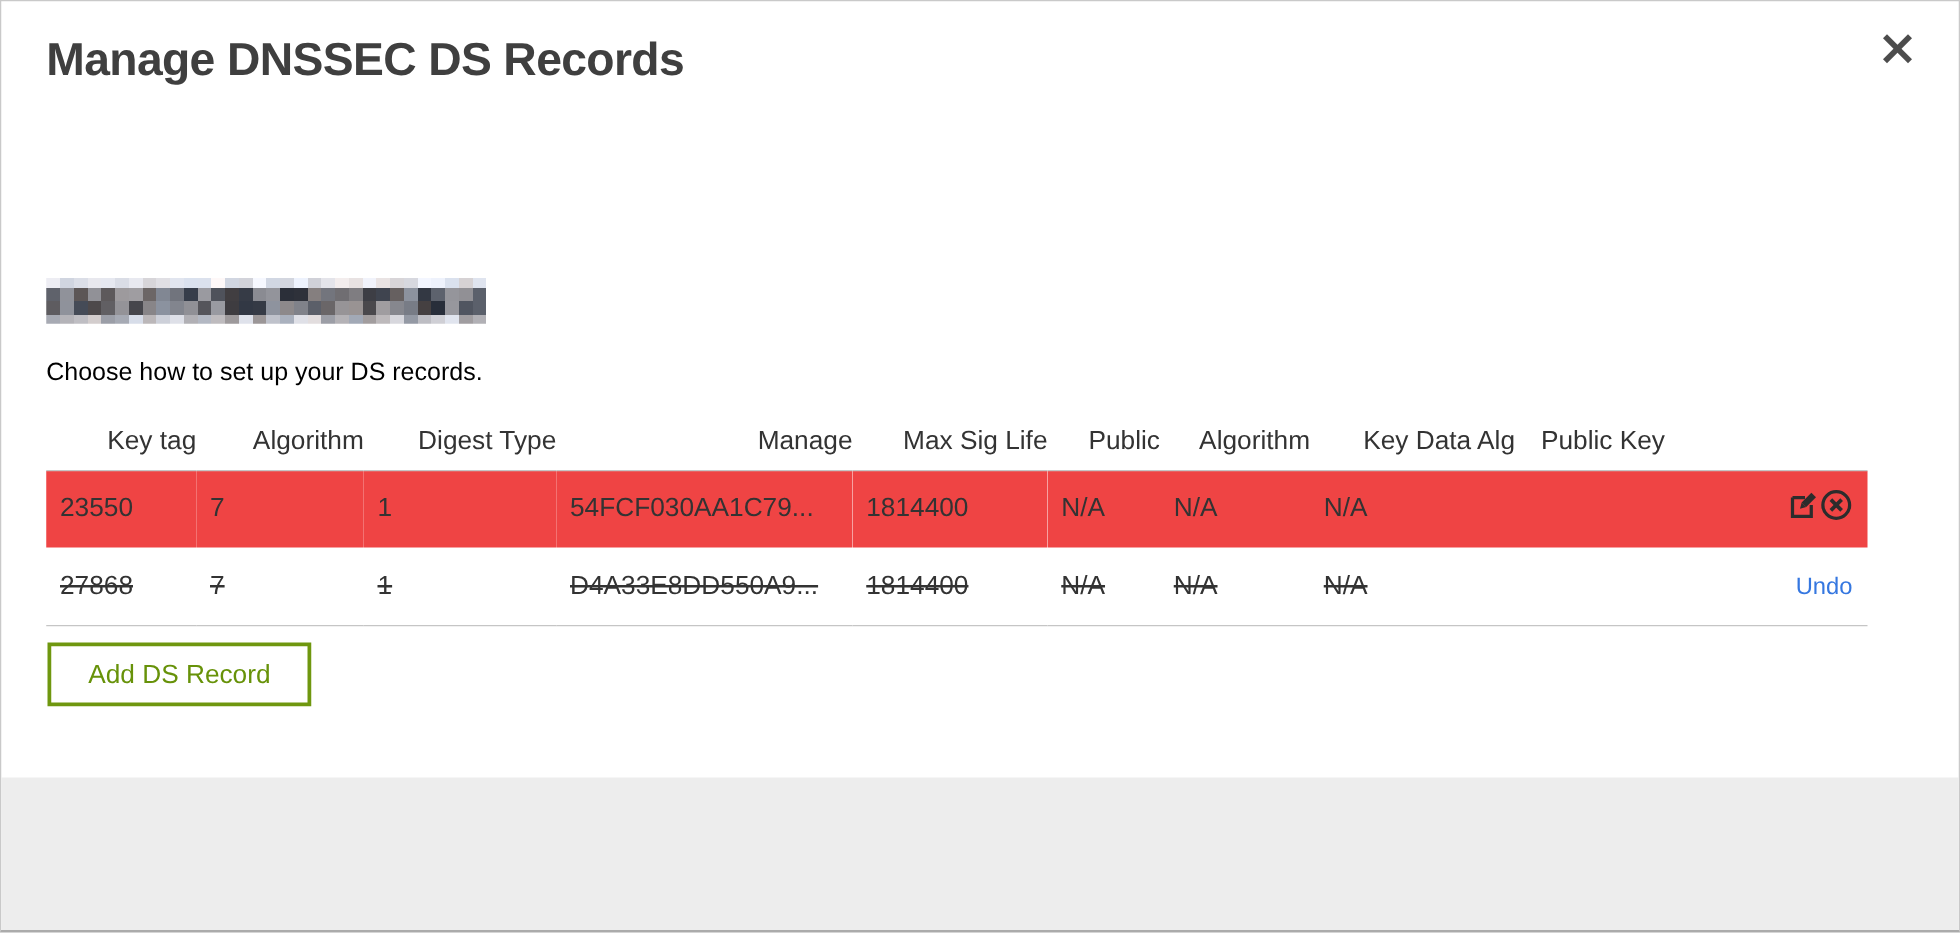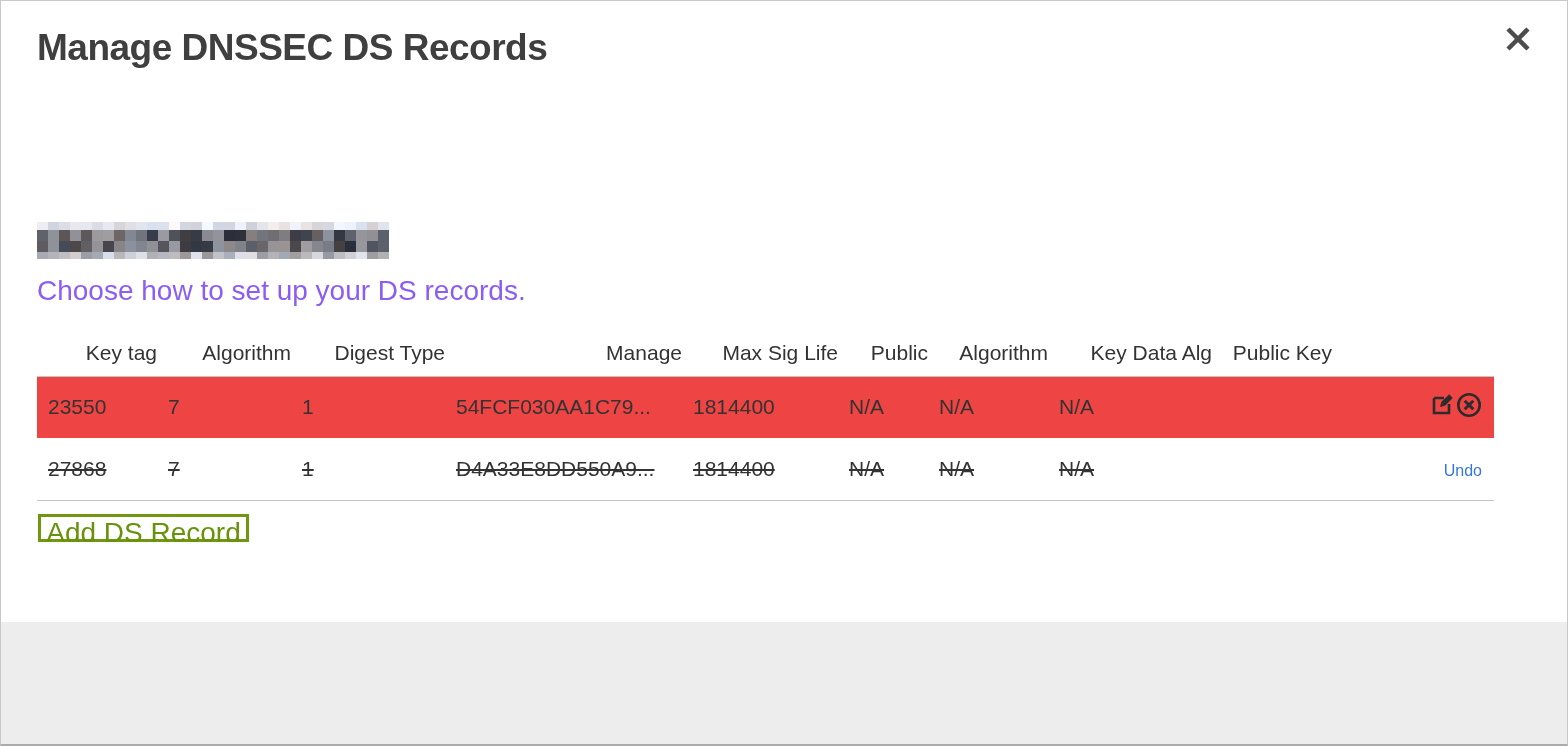--- a/index.html
+++ b/index.html
@@ -24,46 +24,46 @@
     position:absolute; left:1500px; top:22px; width:34px; height:34px;
     cursor:pointer; background:none; border:none; padding:0;
   }
   
   .redacted{
     position:absolute; left:36px; top:221px; width:352px; height:37px;
     display:block; line-height:0;
   }
   
   .instruction{
-    position:absolute; left:36px; top:274px; font-size:28px; color:#8b5cf6;
+    position:absolute; left:36px; top:286px; font-size:20px; color:#000000;
   }
   
   .ds-table{
     position:absolute; left:36px; top:330px; width:1457px;
     border-collapse:collapse; table-layout:fixed; font-size:21px; color:#333;
   }
   .ds-table thead th{
     text-align:right; font-weight:400; height:45px; padding:0 0 0 11px;
     white-space:nowrap; overflow:hidden;
   }
   .ds-table tbody tr{ height:62px; }
   .ds-table tbody tr:first-child{ border-top:1px solid #c5c5c5; }
   .ds-table tbody tr:last-child{ border-bottom:1px solid #c5c5c5; }
   .ds-table tbody tr.alt{ background:#ef4444; }
   .ds-table td{ padding:0 0 0 11px; white-space:nowrap; overflow:hidden; }
   .ds-table td.actions{ text-align:right; padding:0 12px 0 0; }
   tr.deleted td span.celltext{ text-decoration:line-through; }
   .row-icon{ display:inline-block; vertical-align:middle; cursor:pointer; }
   .row-icon + .row-icon{ margin-left:1px; }
-  .undo-link{ color:var(--link-blue); text-decoration:none; font-size:16px; cursor:pointer; }
+  .undo-link{ color:var(--link-blue); text-decoration:none; font-size:19px; cursor:pointer; }
   
   .add-btn{
-    position:absolute; left:37px; top:513px; width:211px; height:28px;
+    position:absolute; left:37px; top:513px; width:211px; height:51px;
     background:#fff; border:3px solid var(--green-border);
-    color:var(--accent-green); font-size:28px;
+    color:var(--accent-green); font-size:21px;
     font-family:"Liberation Sans","DejaVu Sans",sans-serif;
     cursor:pointer;
   }
   
   .footer{
     position:absolute; left:0; right:0; top:621px; bottom:0;
     background:var(--footer-bg);
   }
 </style>
 </head>

